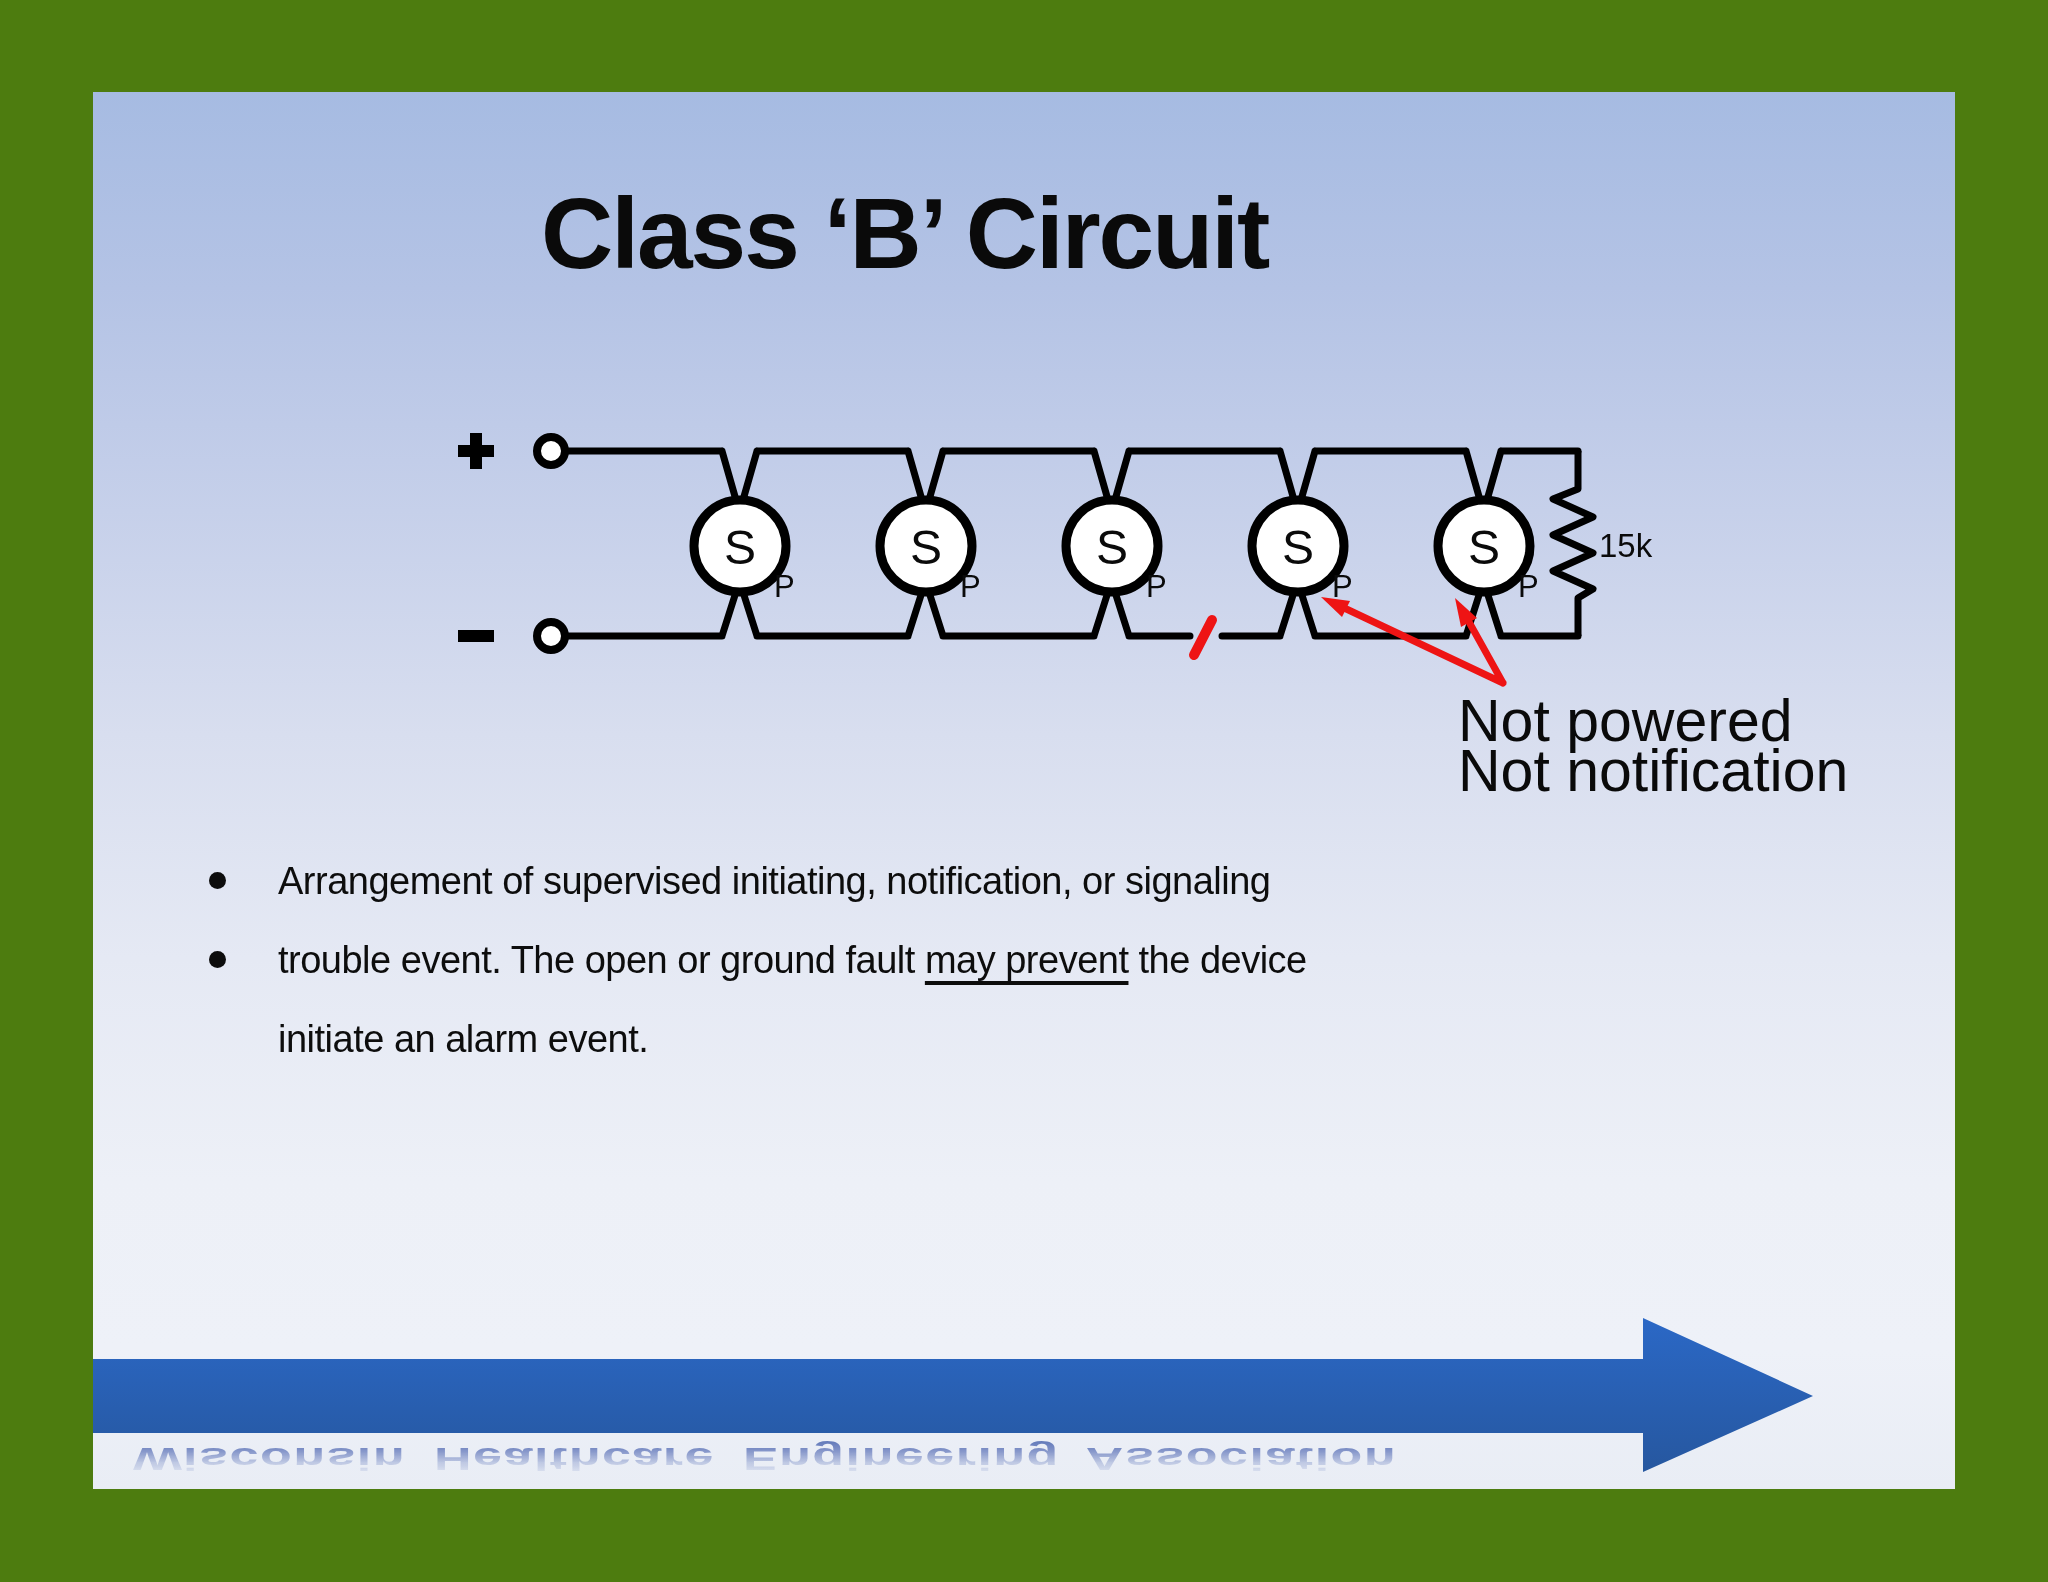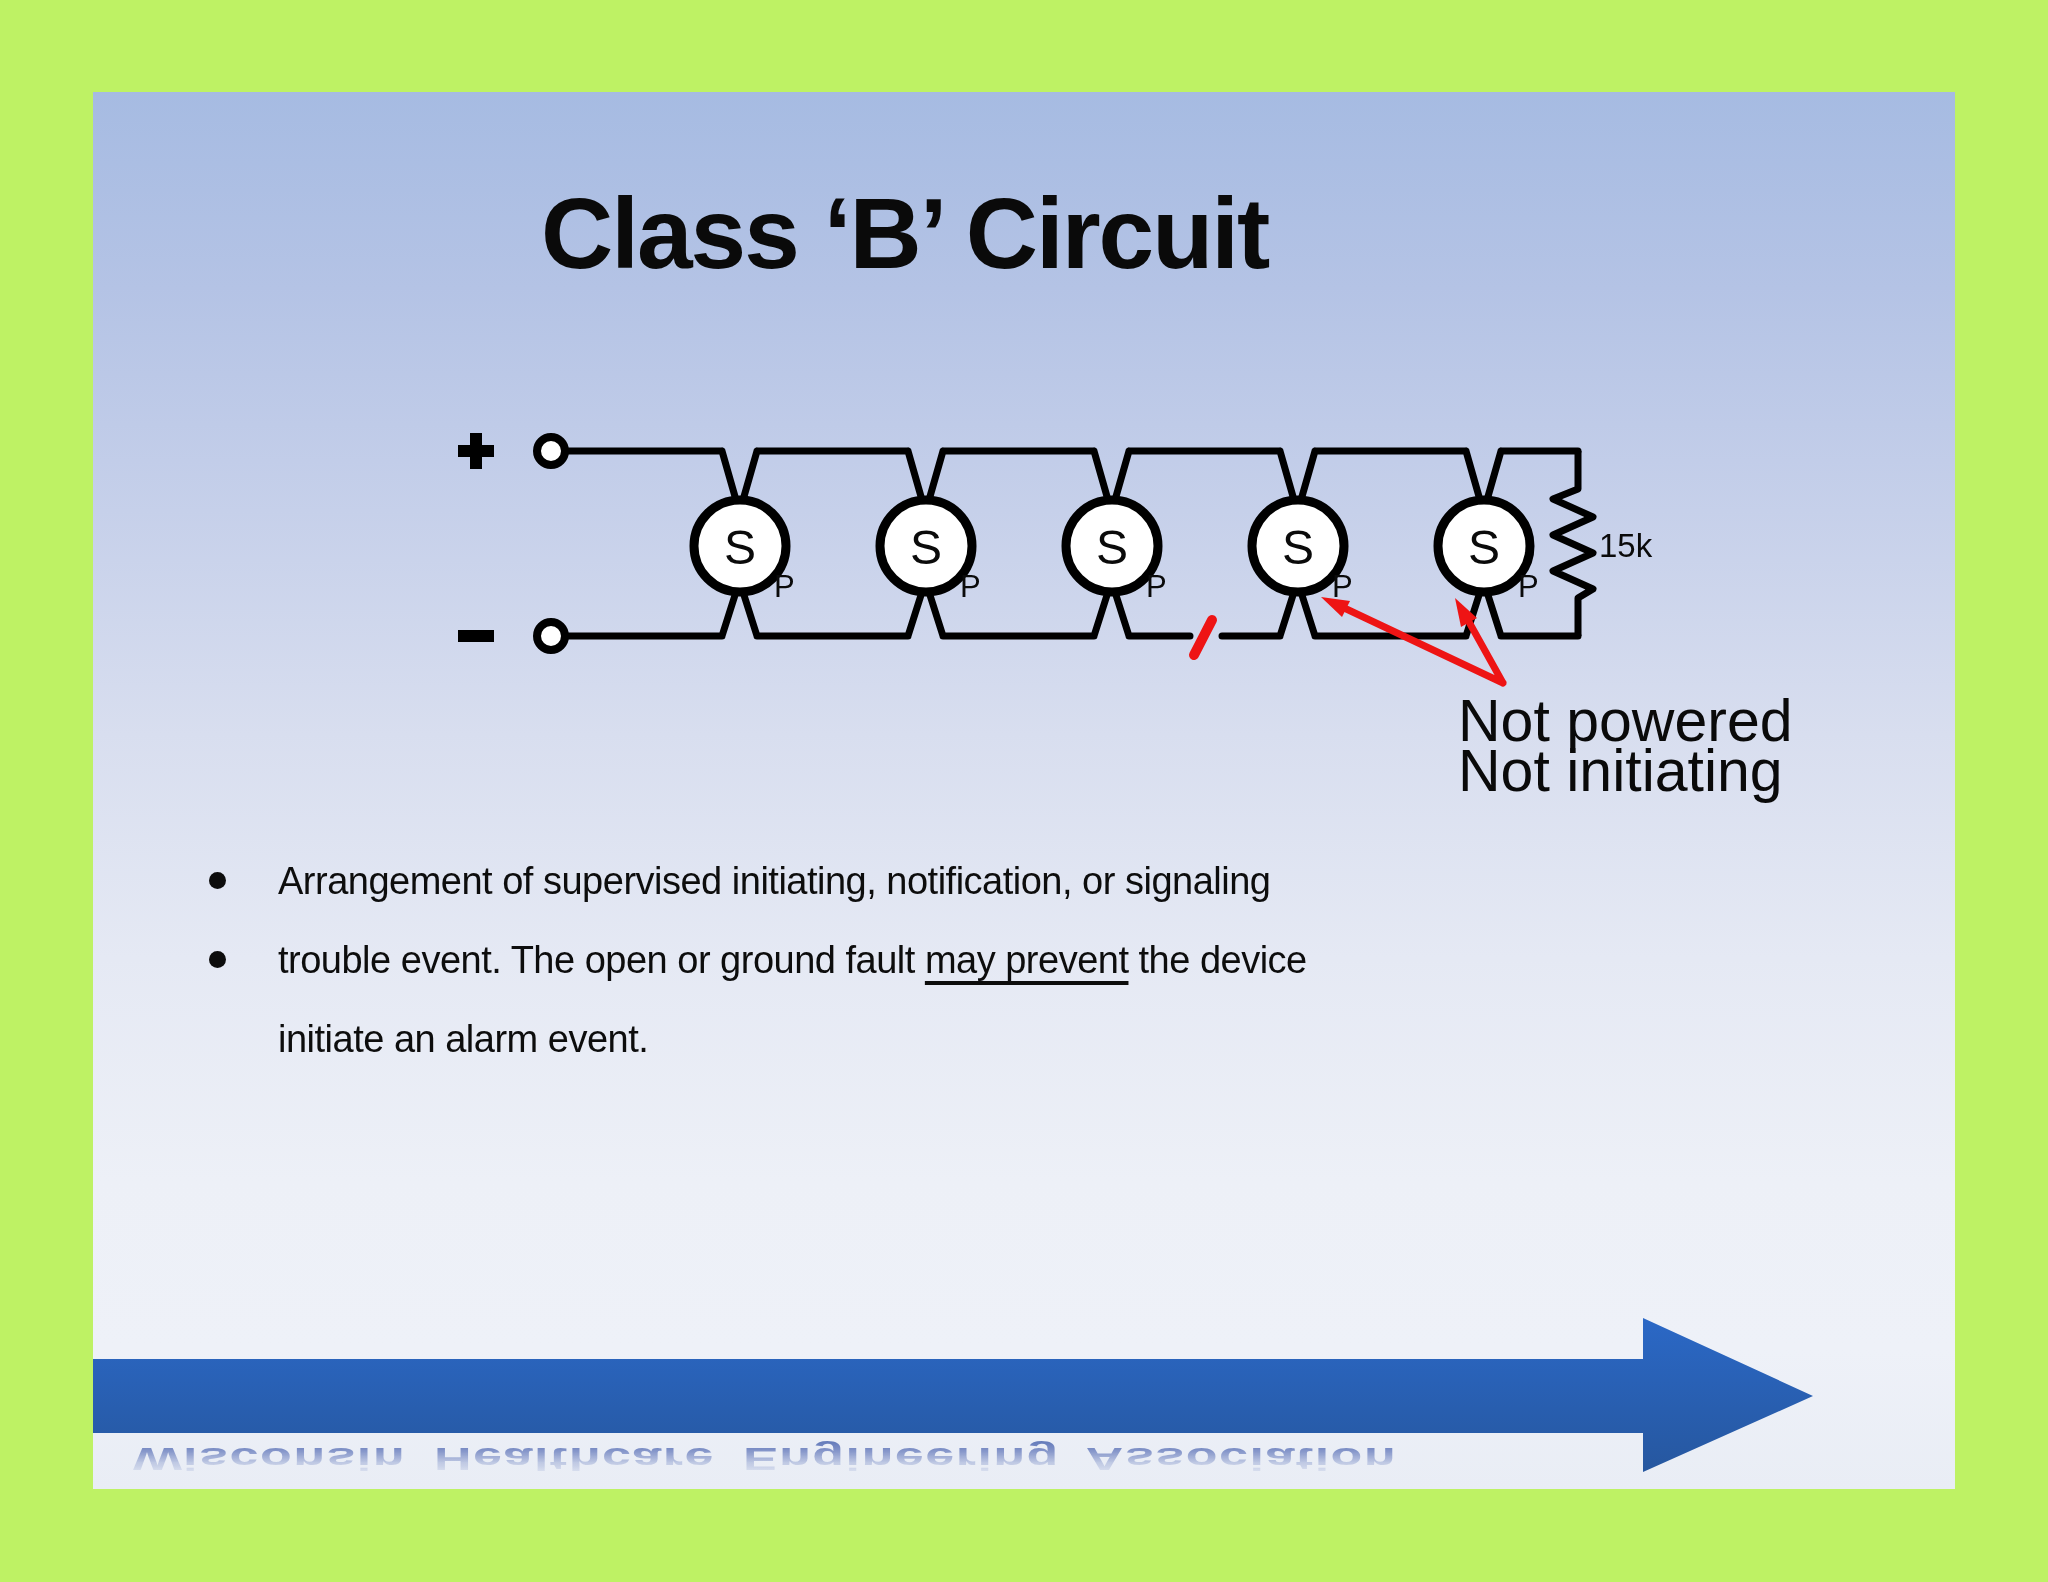--- a/index.html
+++ b/index.html
@@ -1,17 +1,17 @@
 <!DOCTYPE html>
 <html><head>
 <meta charset="utf-8">
 <style>
   html,body{margin:0;padding:0;background:#ffffff;width:2048px;height:1582px;overflow:hidden;
     font-family:"Liberation Sans", sans-serif;}
-  .page{position:relative;width:2048px;height:1582px;background:#bef264;}
+  .page{position:relative;width:2048px;height:1582px;background:#4d7c0f;}
   .slide{position:absolute;left:93px;top:92px;width:1862px;height:1397px;overflow:hidden;
     background:linear-gradient(180deg,#a6bbe2 0%,#b4c3e5 14%,#c6d0ea 30%,#d8deef 46%,
       #e5e9f4 62%,#edf0f7 78%,#eef1f8 90%,#e9edf5 100%);}
   .title{position:absolute;left:448px;top:84px;font-size:100px;font-weight:bold;color:#0a0a0a;
     letter-spacing:-2px;white-space:nowrap;}
   .diagram-svg{position:absolute;left:347px;top:333px;width:1260px;height:375px;}
   .diagram-svg text{font-family:"Liberation Sans", sans-serif;fill:#0a0a0a;}
   .s-label{font-size:48px;}
   .p-label{font-size:31px;}
   .r-label{font-size:33px;}
@@ -86,21 +86,21 @@
 
       <g>
         <path fill="none" stroke-width="7" stroke-linecap="round" d="M1503 683 L1340 606 M1503 683 L1469 622" stroke="#ee1414"></path>
         <polygon points="1321,597 1350,601 1342,617" fill="#ee1414"></polygon>
         <polygon points="1455,598 1477,618 1461,627" fill="#ee1414"></polygon>
       </g>
     </svg>
 
     <div class="annot">
       <div>Not powered</div>
-      <div>Not initiating</div>
+      <div>Not notification</div>
     </div>
 
     <div class="bullets">
       <div class="bline">
         <span class="bdot"></span><span>Arrangement of supervised initiating, notification, or signaling</span><span class="u"></span><span></span>
       </div>
       <div class="bline">
         <span class="bdot"></span><span class="u"></span><span></span>
       </div>
       <div class="bline">

